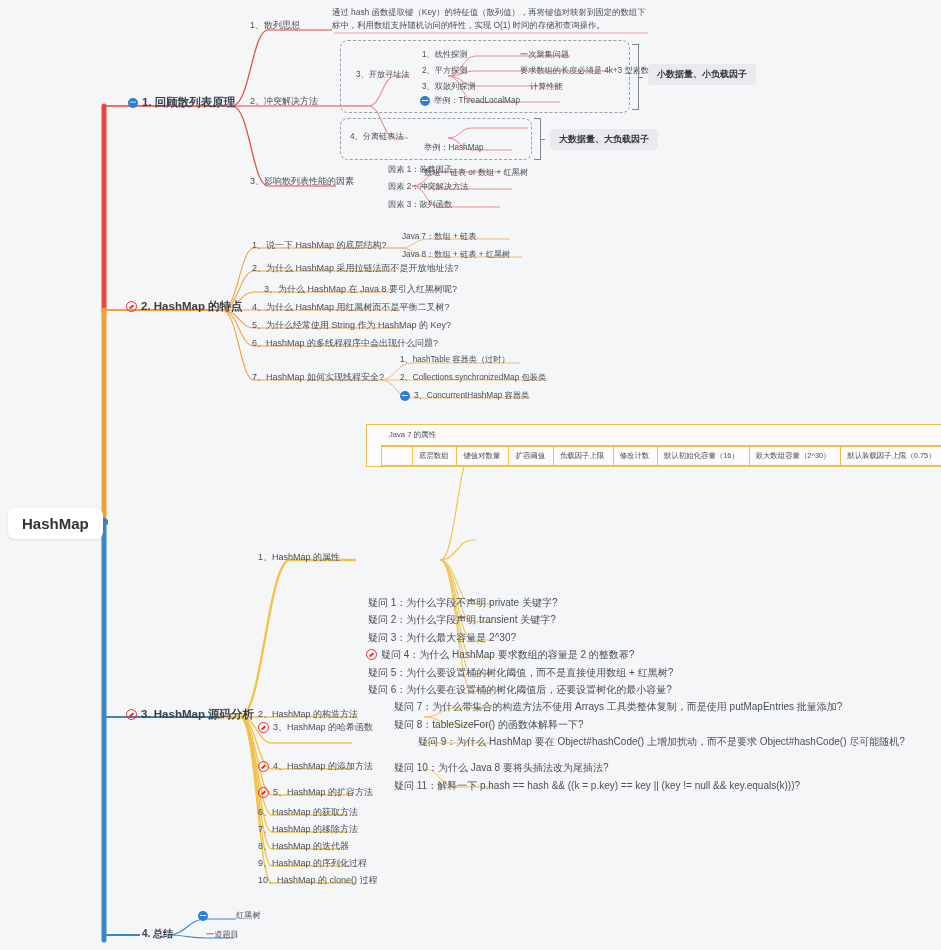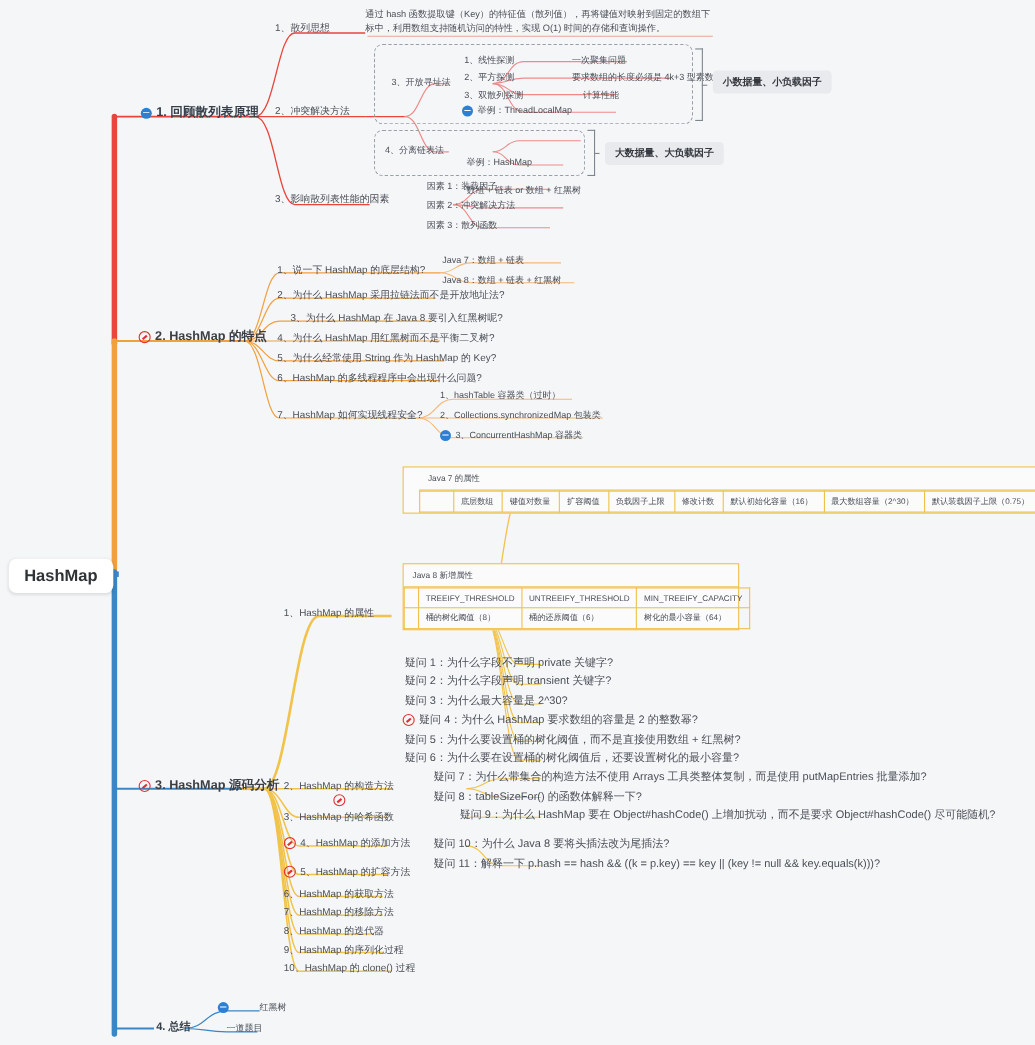--- a/index.html
+++ b/index.html
@@ -351,21 +351,21 @@
     <span class="ico red"></span>
     <span class="lbl">3. HashMap 源码分析</span>
   </div>
 
   <div class="node l2" style="left:258px;top:552px;">
     <span class="lbl">1、HashMap 的属性</span>
   </div>
   <div class="node l2" style="left:258px;top:709px;">
     <span class="lbl">2、HashMap 的构造方法</span>
   </div>
-  <div class="node l2" style="left:258px;top:722px;flex-direction:column;">
+  <div class="node l2" style="left:258px;top:722px;">
     <span class="ico red"></span>
     <span class="lbl">3、HashMap 的哈希函数</span>
   </div>
   <div class="node l2" style="left:258px;top:761px;">
     <span class="ico red"></span>
     <span class="lbl">4、HashMap 的添加方法</span>
   </div>
   <div class="node l2" style="left:258px;top:787px;">
     <span class="ico red"></span>
     <span class="lbl">5、HashMap 的扩容方法</span>
@@ -398,39 +398,20 @@
         <td>负载因子上限</td>
         <td>修改计数</td>
         <td>默认初始化容量（16）</td>
         <td>最大数组容量（2^30）</td>
         <td>默认装载因子上限（0.75）</td>
       </tr>
     </tbody>
       </table>
   </div>
 
-  <div class="tbl" style="left:366px;top:512px;width:304px;">
-    <div class="caption">Java 8 新增属性</div>
-    <table>
-      <tbody>
-          <tr>
-        <td class="spacer"></td>
-        <td>TREEIFY_THRESHOLD</td>
-        <td>UNTREEIFY_THRESHOLD</td>
-        <td>MIN_TREEIFY_CAPACITY</td>
-      </tr>
-      <tr>
-        <td class="spacer"></td>
-        <td>桶的树化阈值（8）</td>
-        <td>桶的还原阈值（6）</td>
-        <td>树化的最小容量（64）</td>
-      </tr>
-    </tbody>
-      </table>
-  </div>
 
   <div class="node l4" style="left:368px;top:597px;">
     <span class="lbl">疑问 1：为什么字段不声明 private 关键字?</span>
   </div>
   <div class="node l4" style="left:368px;top:614px;">
     <span class="lbl">疑问 2：为什么字段声明 transient 关键字?</span>
   </div>
   <div class="node l4" style="left:368px;top:632px;">
     <span class="lbl">疑问 3：为什么最大容量是 2^30?</span>
   </div>

